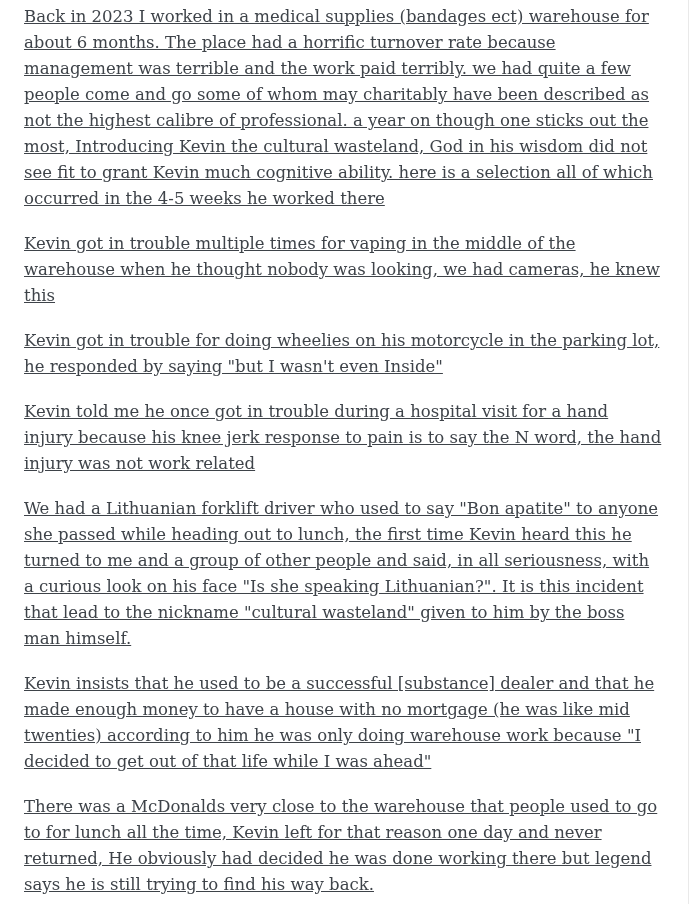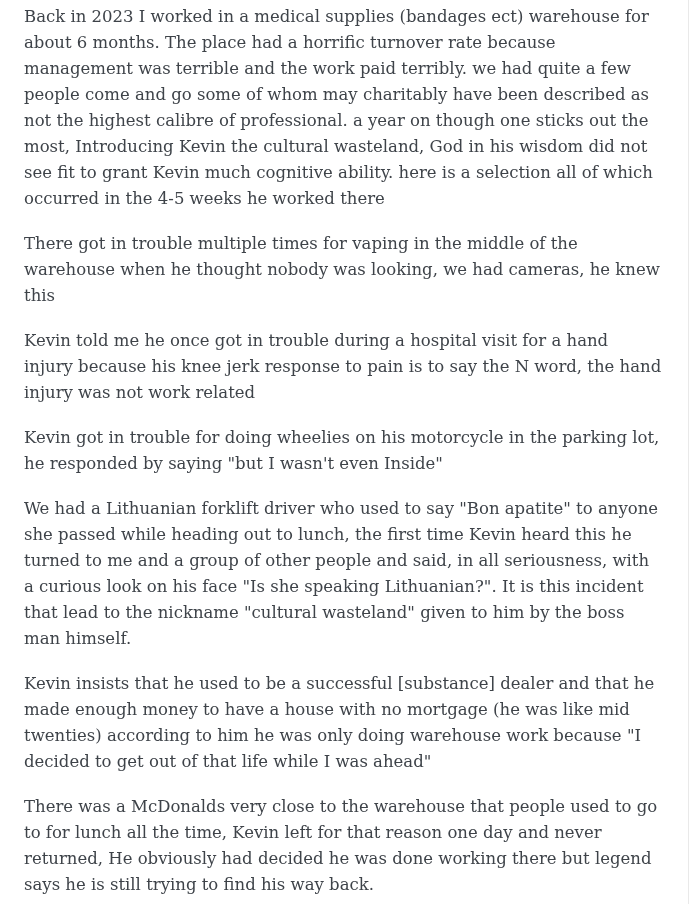--- a/index.html
+++ b/index.html
@@ -18,39 +18,40 @@
     width: 692px;
     padding: 4px 26px 30px 24px;
     font-family: "DejaVu Serif", "Liberation Serif", serif;
     font-size: 16.5px;
     line-height: 26px;
     color: #3e4349;
     text-align: left;
   }
   .post-body p {
     margin: 0 4px 19px 0;
+    text-decoration: underline;
   }
   .post-body p.extra-gap {
     margin-top: 11px;
   }
   .right-divider {
     position: absolute;
     top: 0;
     left: 688px;
     width: 1px;
     height: 904px;
     background: #e9e9e9;
   }
 </style>
 </head>
 <body>
 
 <div class="post-body">
   <p>Back in 2023 I worked in a medical supplies (bandages ect) warehouse for about 6 months. The place had a horrific turnover rate because management was terrible and the work paid terribly. we had quite a few people come and go some of whom may charitably have been described as not the highest calibre of professional. a year on though one sticks out the most, Introducing Kevin the cultural wasteland, God in his wisdom did not see fit to grant Kevin much cognitive ability. here is a selection all of which occurred in the 4-5 weeks he worked there</p>
-  <p>There got in trouble multiple times for vaping in the middle of the warehouse when he thought nobody was looking, we had cameras, he knew this</p>
+  <p>Kevin got in trouble multiple times for vaping in the middle of the warehouse when he thought nobody was looking, we had cameras, he knew this</p>
+  <p>Kevin got in trouble for doing wheelies on his motorcycle in the parking lot, he responded by saying "but I wasn't even Inside"</p>
   <p>Kevin told me he once got in trouble during a hospital visit for a hand injury because his knee jerk response to pain is to say the N word, the hand injury was not work related</p>
-  <p>Kevin got in trouble for doing wheelies on his motorcycle in the parking lot, he responded by saying "but I wasn't even Inside"</p>
   <p>We had a Lithuanian forklift driver who used to say "Bon apatite" to anyone she passed while heading out to lunch, the first time Kevin heard this he turned to me and a group of other people and said, in all seriousness, with a curious look on his face "Is she speaking Lithuanian?". It is this incident that lead to the nickname "cultural wasteland" given to him by the boss man himself.</p>
   <p>Kevin insists that he used to be a successful [substance] dealer and that he made enough money to have a house with no mortgage (he was like mid twenties) according to him he was only doing warehouse work because "I decided to get out of that life while I was ahead"</p>
   <p class="extra-gap">There was a McDonalds very close to the warehouse that people used to go to for lunch all the time, Kevin left for that reason one day and never returned, He obviously had decided he was done working there but legend says he is still trying to find his way back.</p>
 </div>
 
 <div class="right-divider"></div>
 
 </body></html>

